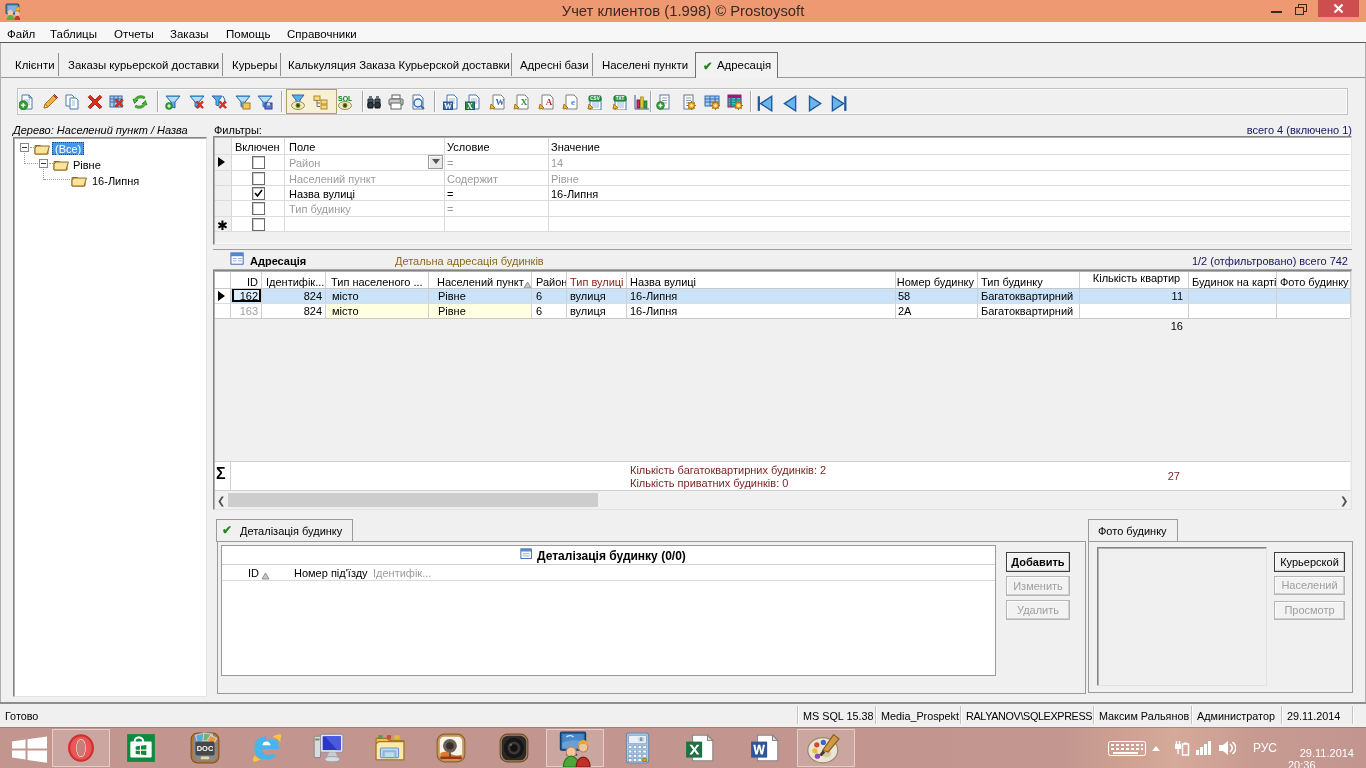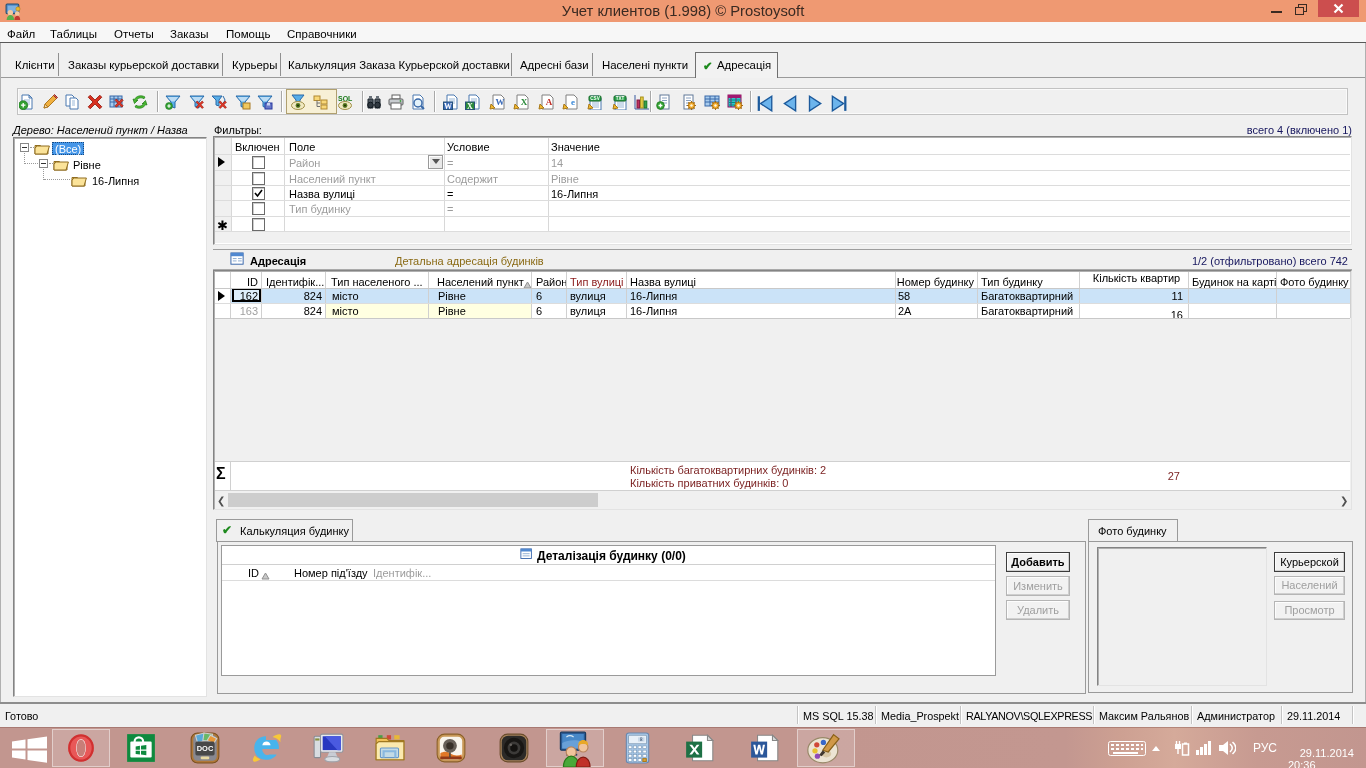--- a/index.html
+++ b/index.html
@@ -393,21 +393,21 @@
 <div class="abs" style="left:326px;top:303px;width:205px;height:15px;background:#ffffe1;"></div>
 <div class="abs" style="left:231px;top:305px;width:27px;text-align:right;color:#a0a0a0;">163</div>
 <div class="abs" style="left:261px;top:305px;width:61px;text-align:right;color:#000;">824</div>
 <div class="abs" style="left:332px;top:305px;color:#000;">місто</div>
 <div class="abs" style="left:438px;top:305px;color:#000;">Рівне</div>
 <div class="abs" style="left:536px;top:305px;color:#000;">6</div>
 <div class="abs" style="left:570px;top:305px;color:#000;">вулиця</div>
 <div class="abs" style="left:630px;top:305px;color:#000;">16-Липня</div>
 <div class="abs" style="left:898px;top:305px;color:#000;">2А</div>
 <div class="abs" style="left:981px;top:305px;color:#000;">Багатоквартирний</div>
-<div class="abs" style="left:1079px;top:309px;width:104px;text-align:right;color:#000;">16</div>
+<div class="abs" style="left:1079px;top:320px;width:104px;text-align:right;color:#000;">16</div>
 <div class="gvl" style="left:230px;top:272px;height:46px;background:#d0d0d0;"></div>
 <div class="gvl" style="left:261px;top:272px;height:46px;background:#d0d0d0;"></div>
 <div class="gvl" style="left:325px;top:272px;height:46px;background:#d0d0d0;"></div>
 <div class="gvl" style="left:428px;top:272px;height:46px;background:#d0d0d0;"></div>
 <div class="gvl" style="left:531px;top:272px;height:46px;background:#d0d0d0;"></div>
 <div class="gvl" style="left:566px;top:272px;height:46px;background:#d0d0d0;"></div>
 <div class="gvl" style="left:626px;top:272px;height:46px;background:#d0d0d0;"></div>
 <div class="gvl" style="left:895px;top:272px;height:46px;background:#d0d0d0;"></div>
 <div class="gvl" style="left:977px;top:272px;height:46px;background:#d0d0d0;"></div>
 <div class="gvl" style="left:1079px;top:272px;height:46px;background:#d0d0d0;"></div>
@@ -422,21 +422,21 @@
 <div class="abs" style="left:216px;top:465px;font-size:16px;font-weight:bold;">Σ</div>
 <div class="abs" style="left:630px;top:464px;color:#7a1f1f;">Кількість багатоквартирних будинків: 2</div>
 <div class="abs" style="left:630px;top:477px;color:#7a1f1f;">Кількість приватних будинків: 0</div>
 <div class="abs" style="left:1100px;top:470px;width:80px;text-align:right;color:#7a1f1f;">27</div>
 <div class="abs" style="left:215px;top:492px;width:1135px;height:16px;background:#f0f0f0;"></div>
 <div class="abs" style="left:228px;top:493px;width:370px;height:14px;background:#cdcdcd;"></div>
 <div class="abs" style="left:217px;top:495px;font-size:10px;color:#505050;">❮</div>
 <div class="abs" style="left:1340px;top:495px;font-size:10px;color:#505050;">❯</div>
 <div class="abs" style="left:216px;top:519px;width:137px;height:23px;background:#f0f0f0;border:1px solid #9a9a9a;border-bottom:none;"></div>
 <div class="abs" style="left:222px;top:523px;color:#1e8a1e;font-weight:bold;font-size:12px;">✔</div>
-<div class="abs" style="left:240px;top:525px;">Калькуляция будинку</div>
+<div class="abs" style="left:240px;top:525px;">Деталізація будинку</div>
 <div class="abs" style="left:217px;top:541px;width:869px;height:153px;background:#f0f0f0;border:1px solid #9a9a9a;"></div>
 <div class="abs" style="left:221px;top:545px;width:775px;height:131px;background:#fff;border:1px solid #9a9a9a;"></div>
 <div class="abs" style="left:520px;top:548px;"><svg width="14" height="14" viewBox="0 0 16 16">
       <rect x="1" y="1" width="12" height="11" fill="#fff" stroke="#3060a8"></rect>
       <rect x="1" y="1" width="12" height="3" fill="#5088d0"></rect>
       <path d="M3 6.5h8M3 9h8" stroke="#88a8d0"></path>
     </svg></div>
 <div class="abs" style="left:537px;top:549px;font-weight:bold;font-size:12px;">Деталізація будинку (0/0)</div>
 <div class="ghl" style="left:222px;top:564px;width:773px;background:#d0d0d0;"></div>
 <div class="abs" style="left:248px;top:567px;">ID</div>

